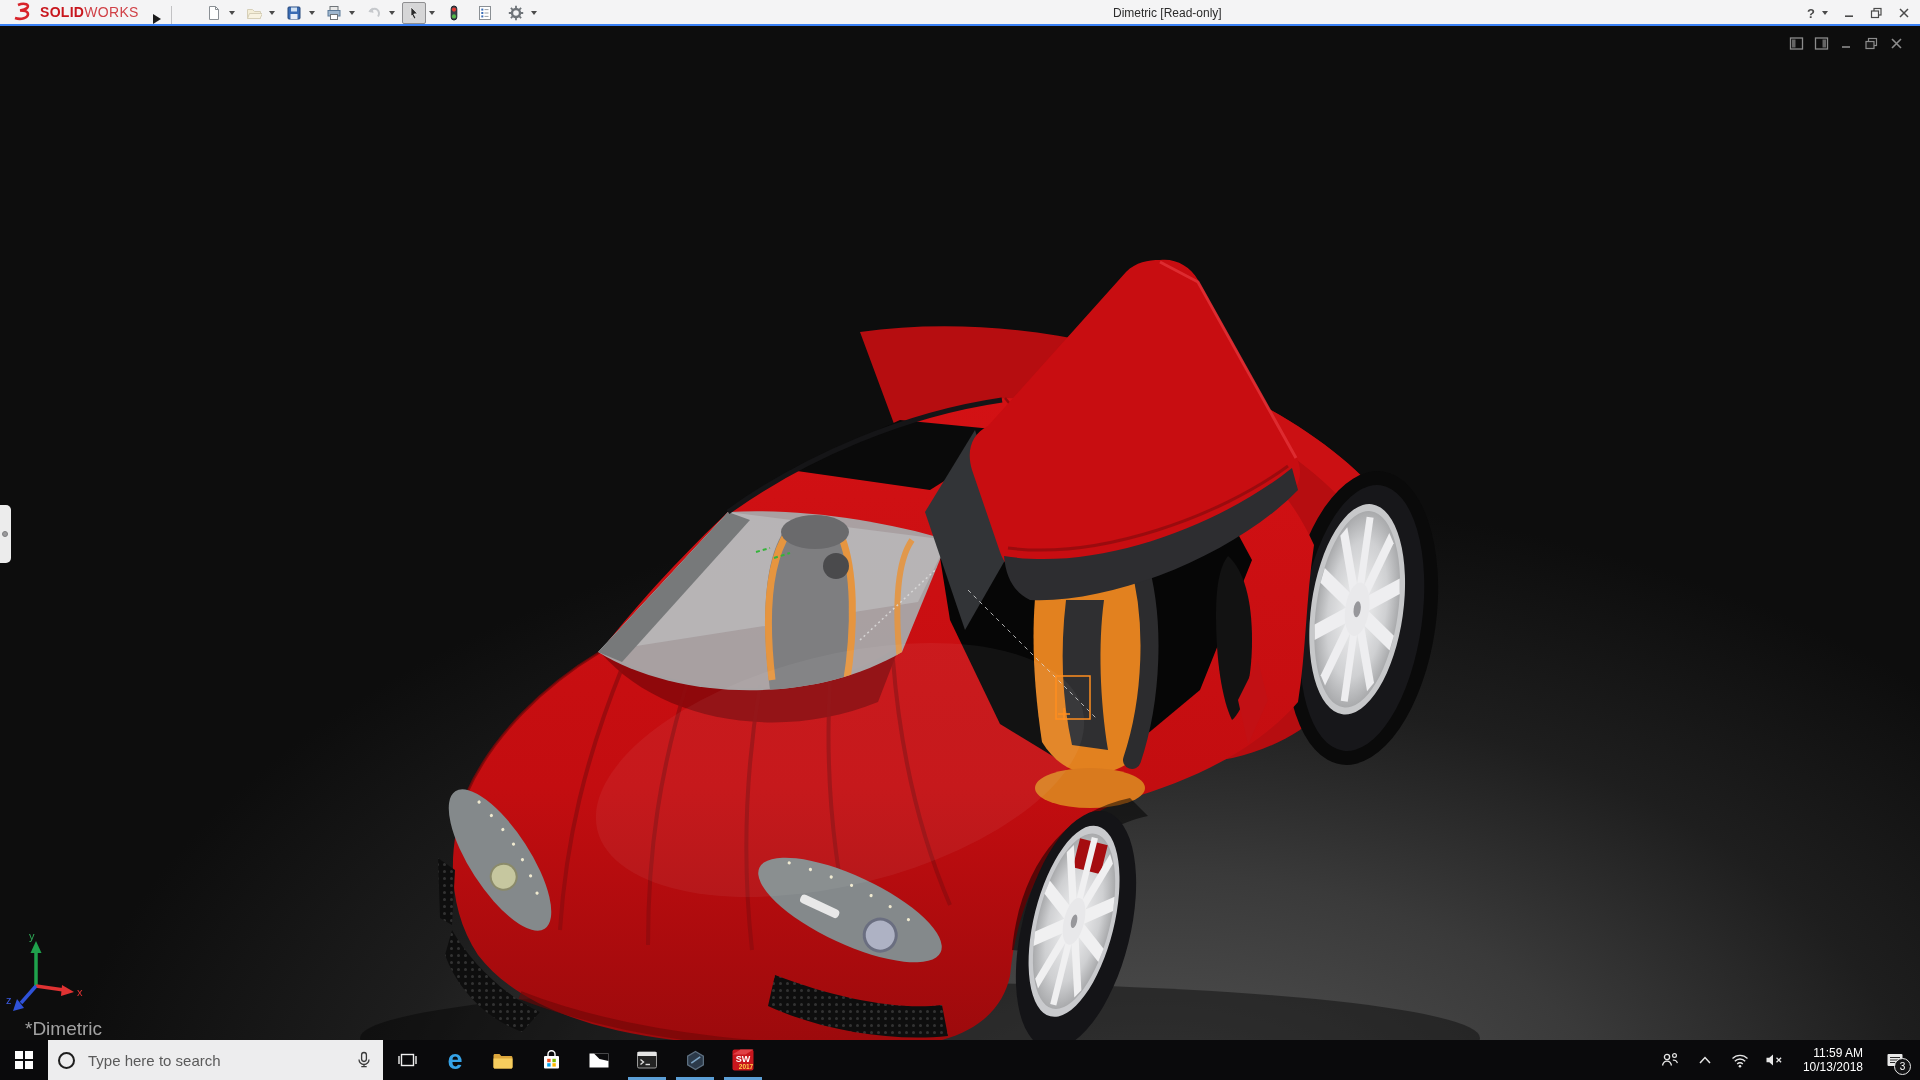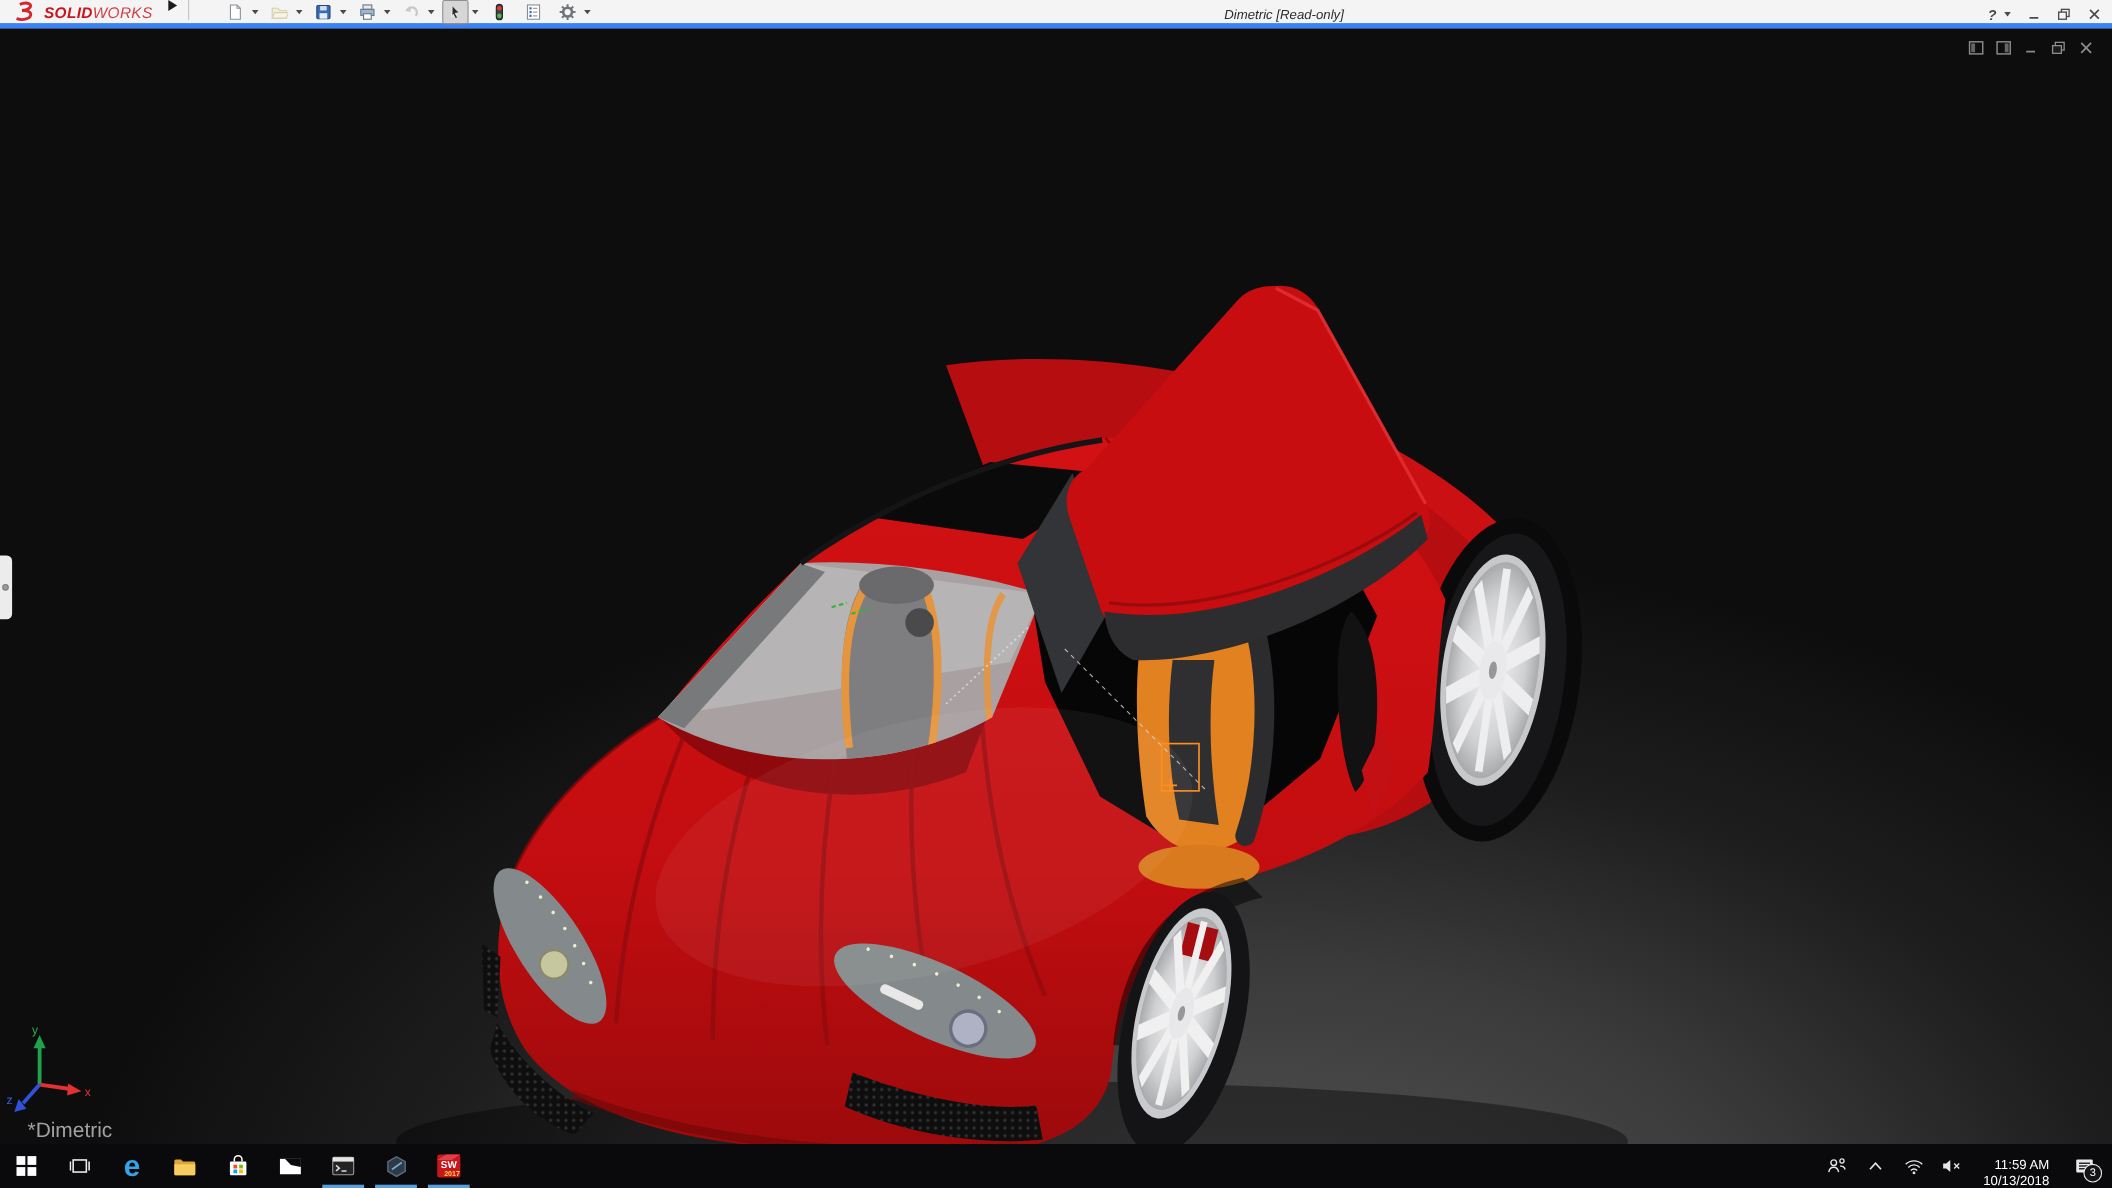--- a/index.html
+++ b/index.html
@@ -1,22 +1,22 @@
 <!DOCTYPE html>
 <html><head>
 <meta charset="utf-8">
 <style>
   * { margin:0; padding:0; box-sizing:border-box; }
   html,body { width:1920px; height:1080px; overflow:hidden; background:#000;
               font-family:"Liberation Sans", sans-serif; }
 
   
   .titlebar { position:absolute; top:0; left:0; width:1920px; height:26px;
-              background:#f4f4f5; border-bottom:5px solid #3b82f6;
-              display:flex; align-items:flex-start;font-style:italic; }
+              background:#f4f4f5; border-bottom:2px solid #3b82f6;
+              display:flex; align-items:flex-end; }
   .brand { display:flex; align-items:center; padding-left:10px; height:100%; }
   .brand-text { font-size:14px; color:#c8161d; letter-spacing:.3px; margin-left:4px; white-space:nowrap; }
   .brand-text b { font-weight:700; }
   .brand-text span.light { font-weight:400; color:#d04046; }
   .flyout { width:0; height:0; border-top:5px solid transparent; border-bottom:5px solid transparent;
             border-left:8px solid #1b1b1b; margin-left:14px; cursor:default; }
   .tb-sep { width:1px; height:18px; background:#c2c2c4; margin-left:10px; }
   .qat { display:flex; align-items:center; margin-left:30px; }
   .tb-group { display:flex; align-items:center; margin-right:7px; }
   .tb-btn { width:24px; height:22px; display:flex; align-items:center; justify-content:center; border-radius:2px; }
@@ -46,21 +46,21 @@
              display:flex; align-items:stretch; }
   .start { width:48px; display:flex; align-items:center; justify-content:center; }
   .winlogo { display:grid; grid-template-columns:8px 8px; grid-template-rows:8px 8px; gap:1.5px; }
   .winlogo i { background:#fdfdfd; }
   .searchbox { width:335px; background:#ededee; display:flex; align-items:center; padding:0 10px; }
   .search-ring { width:17px; height:17px; border:2.5px solid #1e1e1e; border-radius:50%; margin-right:13px; }
   .search-text { font-size:15px; color:#5a5a5a; flex:1; }
   .appbtn { width:48px; position:relative; display:flex; align-items:center; justify-content:center; }
   .appbtn.running::after { content:""; position:absolute; bottom:0; left:5px; right:5px; height:3px; background:#5c9fd6; }
   .edge-e { font-size:27px; font-weight:bold; color:#35a3e8; line-height:1; }
-  .tray { margin-left:auto; display:flex; align-items:flex-end; gap:9px; padding-right:8px; }
+  .tray { margin-left:auto; display:flex; align-items:center; gap:9px; padding-right:8px; }
   .trayicon { width:26px; height:40px; display:flex; align-items:center; justify-content:center; }
   .clock { text-align:right; color:#fff; font-size:12px; line-height:14px; padding:0 6px; }
   .action { position:relative; width:34px; height:40px; display:flex; align-items:center; justify-content:center; }
   .badge { position:absolute; right:1px; bottom:5px; width:17px; height:17px; border-radius:50%;
            background:#141416; border:1.5px solid #e9e9e9; color:#fff; font-size:10px;
            display:flex; align-items:center; justify-content:center; }
 </style>
 </head>
 <body>
 
@@ -403,20 +403,28 @@
 <div class="taskbar">
   <div class="start">
     <span class="winlogo">
         <i></i>
         <i></i>
         <i></i>
         <i></i>
       </span>
   </div>
 
+  <div class="searchbox">
+    <span class="search-ring"></span>
+    <span class="search-text">Type here to search</span>
+    <svg width="18" height="18" viewBox="0 0 18 18">
+      <rect x="6.6" y="1.5" width="4.8" height="9" rx="2.4" fill="none" stroke="#3a3a3a" stroke-width="1.3"></rect>
+      <path d="M4 8.5a5 5 0 0 0 10 0M9 13.5v2.2M6.3 15.7h5.4" fill="none" stroke="#3a3a3a" stroke-width="1.3"></path>
+    </svg>
+  </div>
 
   <div class="appbtn">
     <svg width="19" height="18" viewBox="0 0 19 18">
       <rect x="3.5" y="3.5" width="12" height="11" fill="none" stroke="#f0f0f0" stroke-width="1.4"></rect>
       <path d="M1 5v8M18 5v8" stroke="#f0f0f0" stroke-width="1.4"></path>
     </svg>
   </div>
   <div class="appbtn">
     <span class="edge-e">e</span>
   </div>

